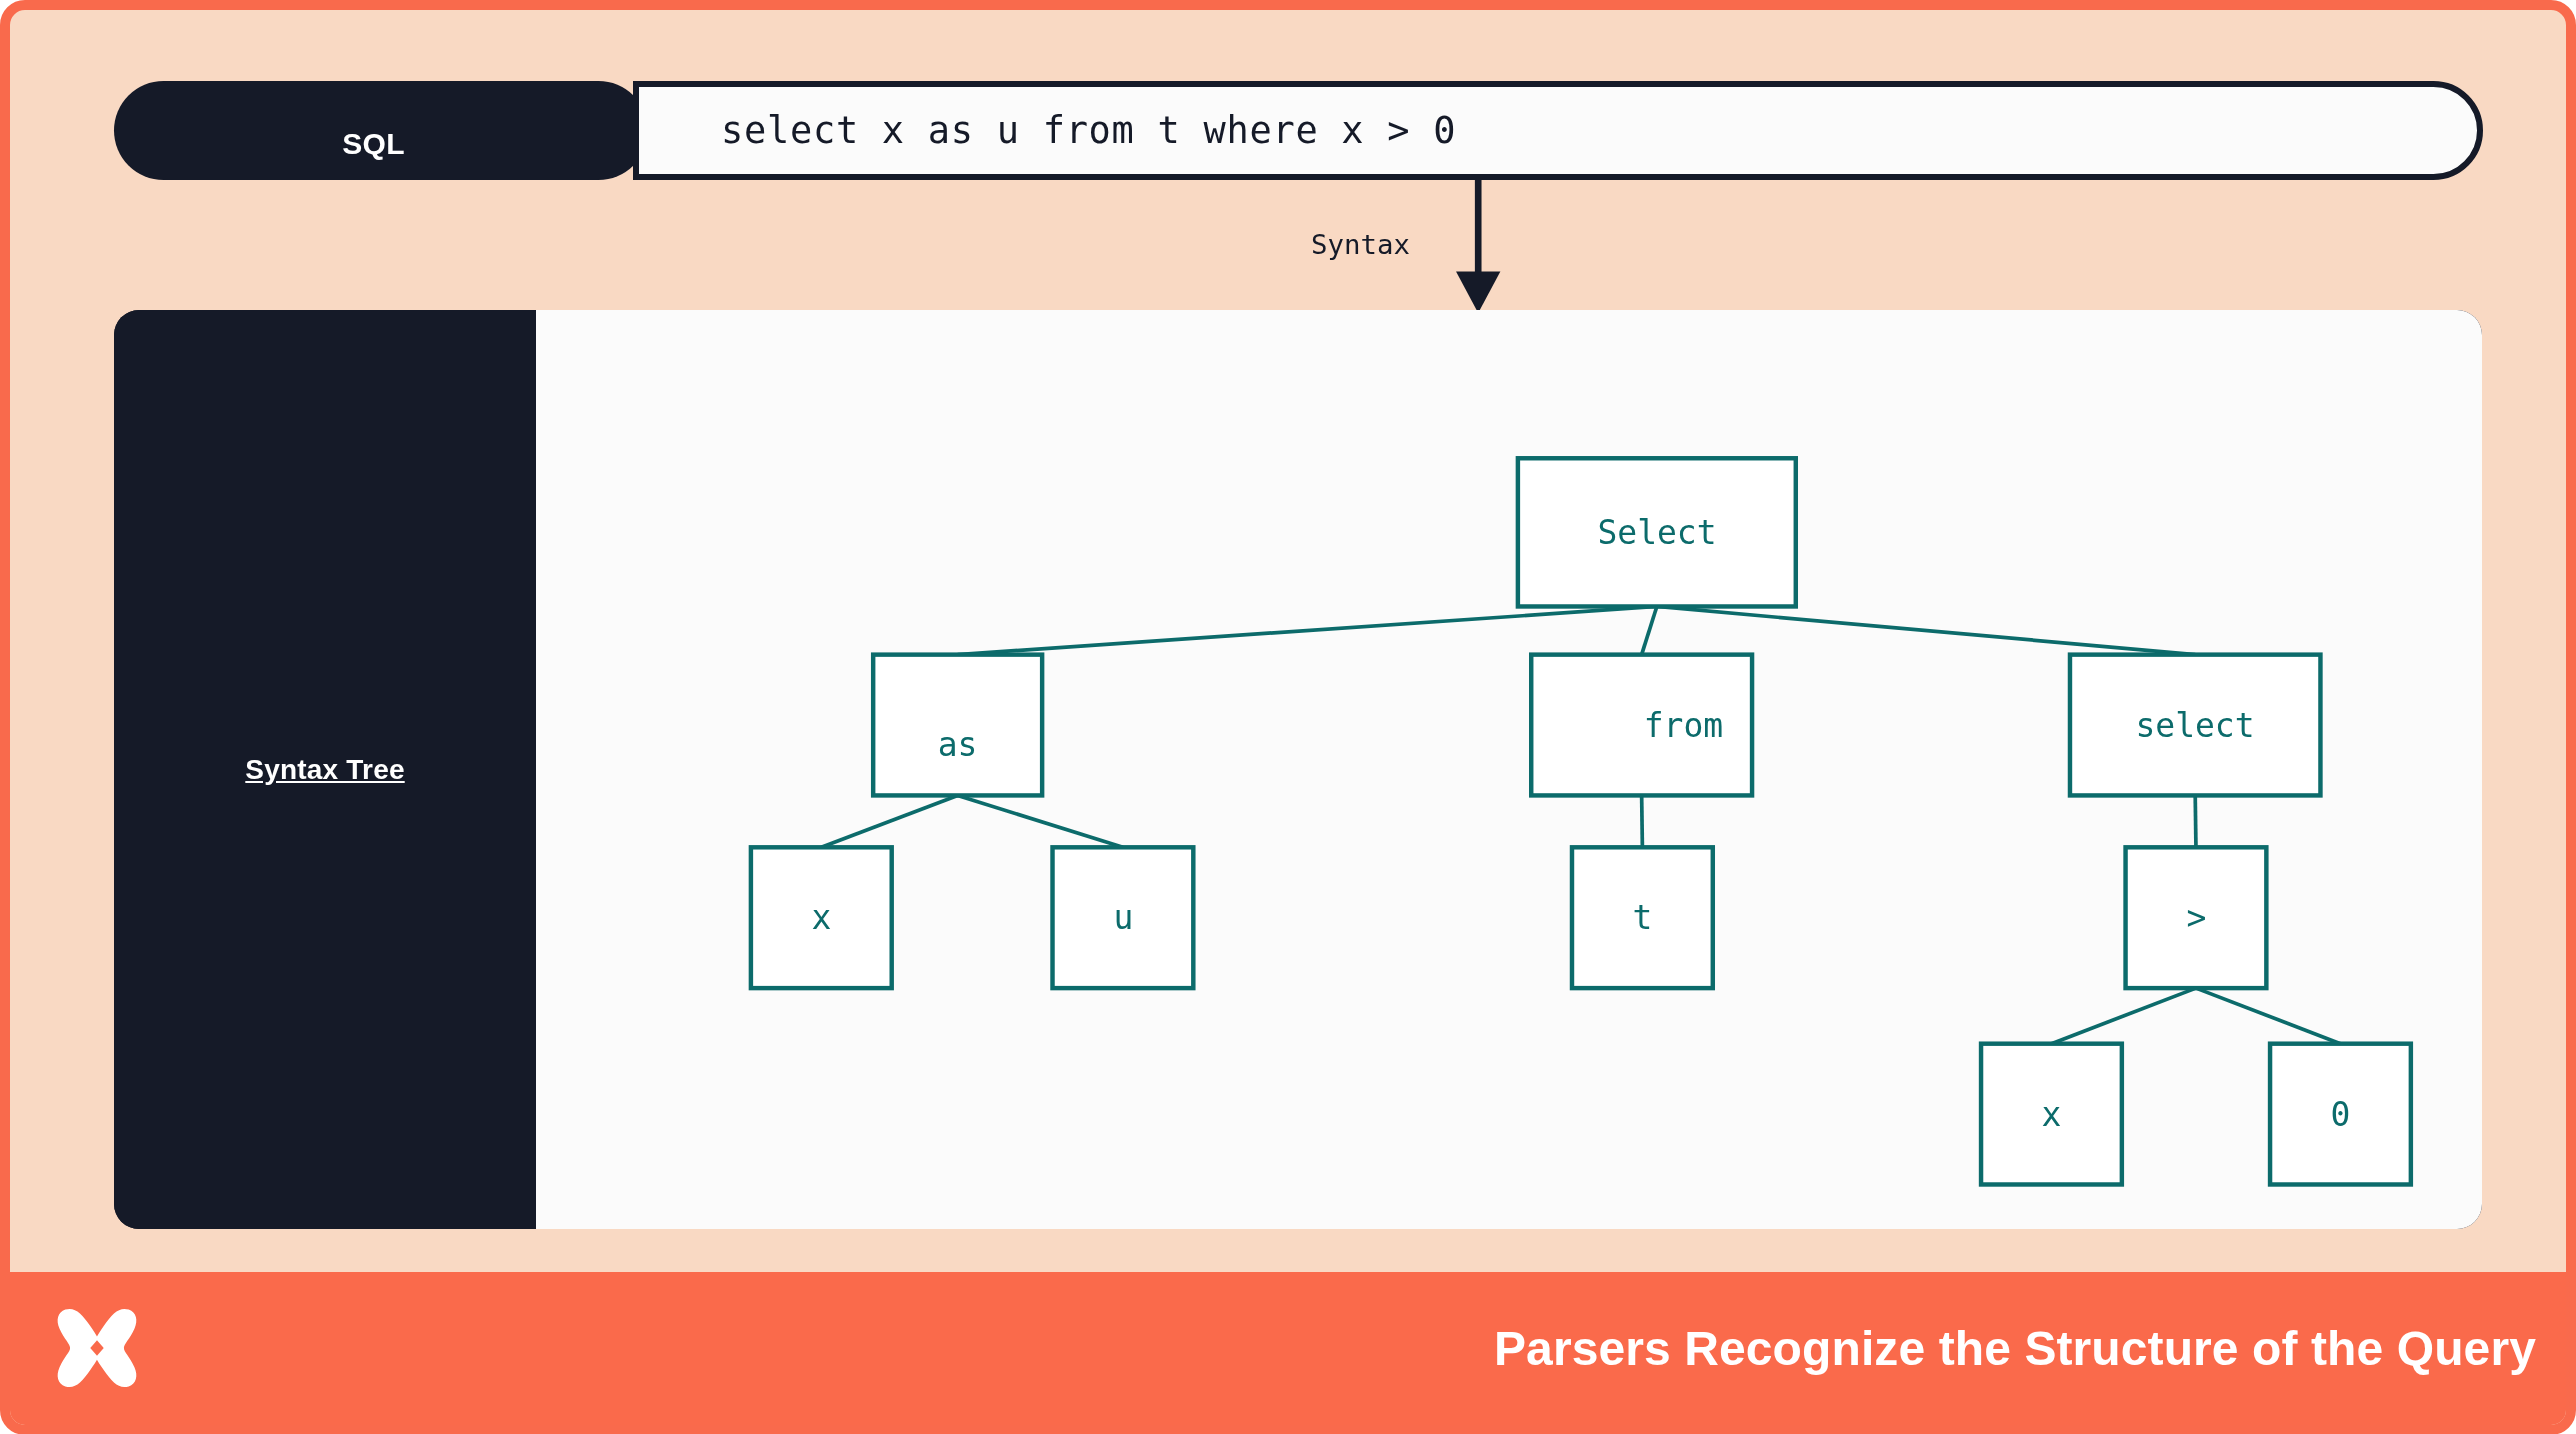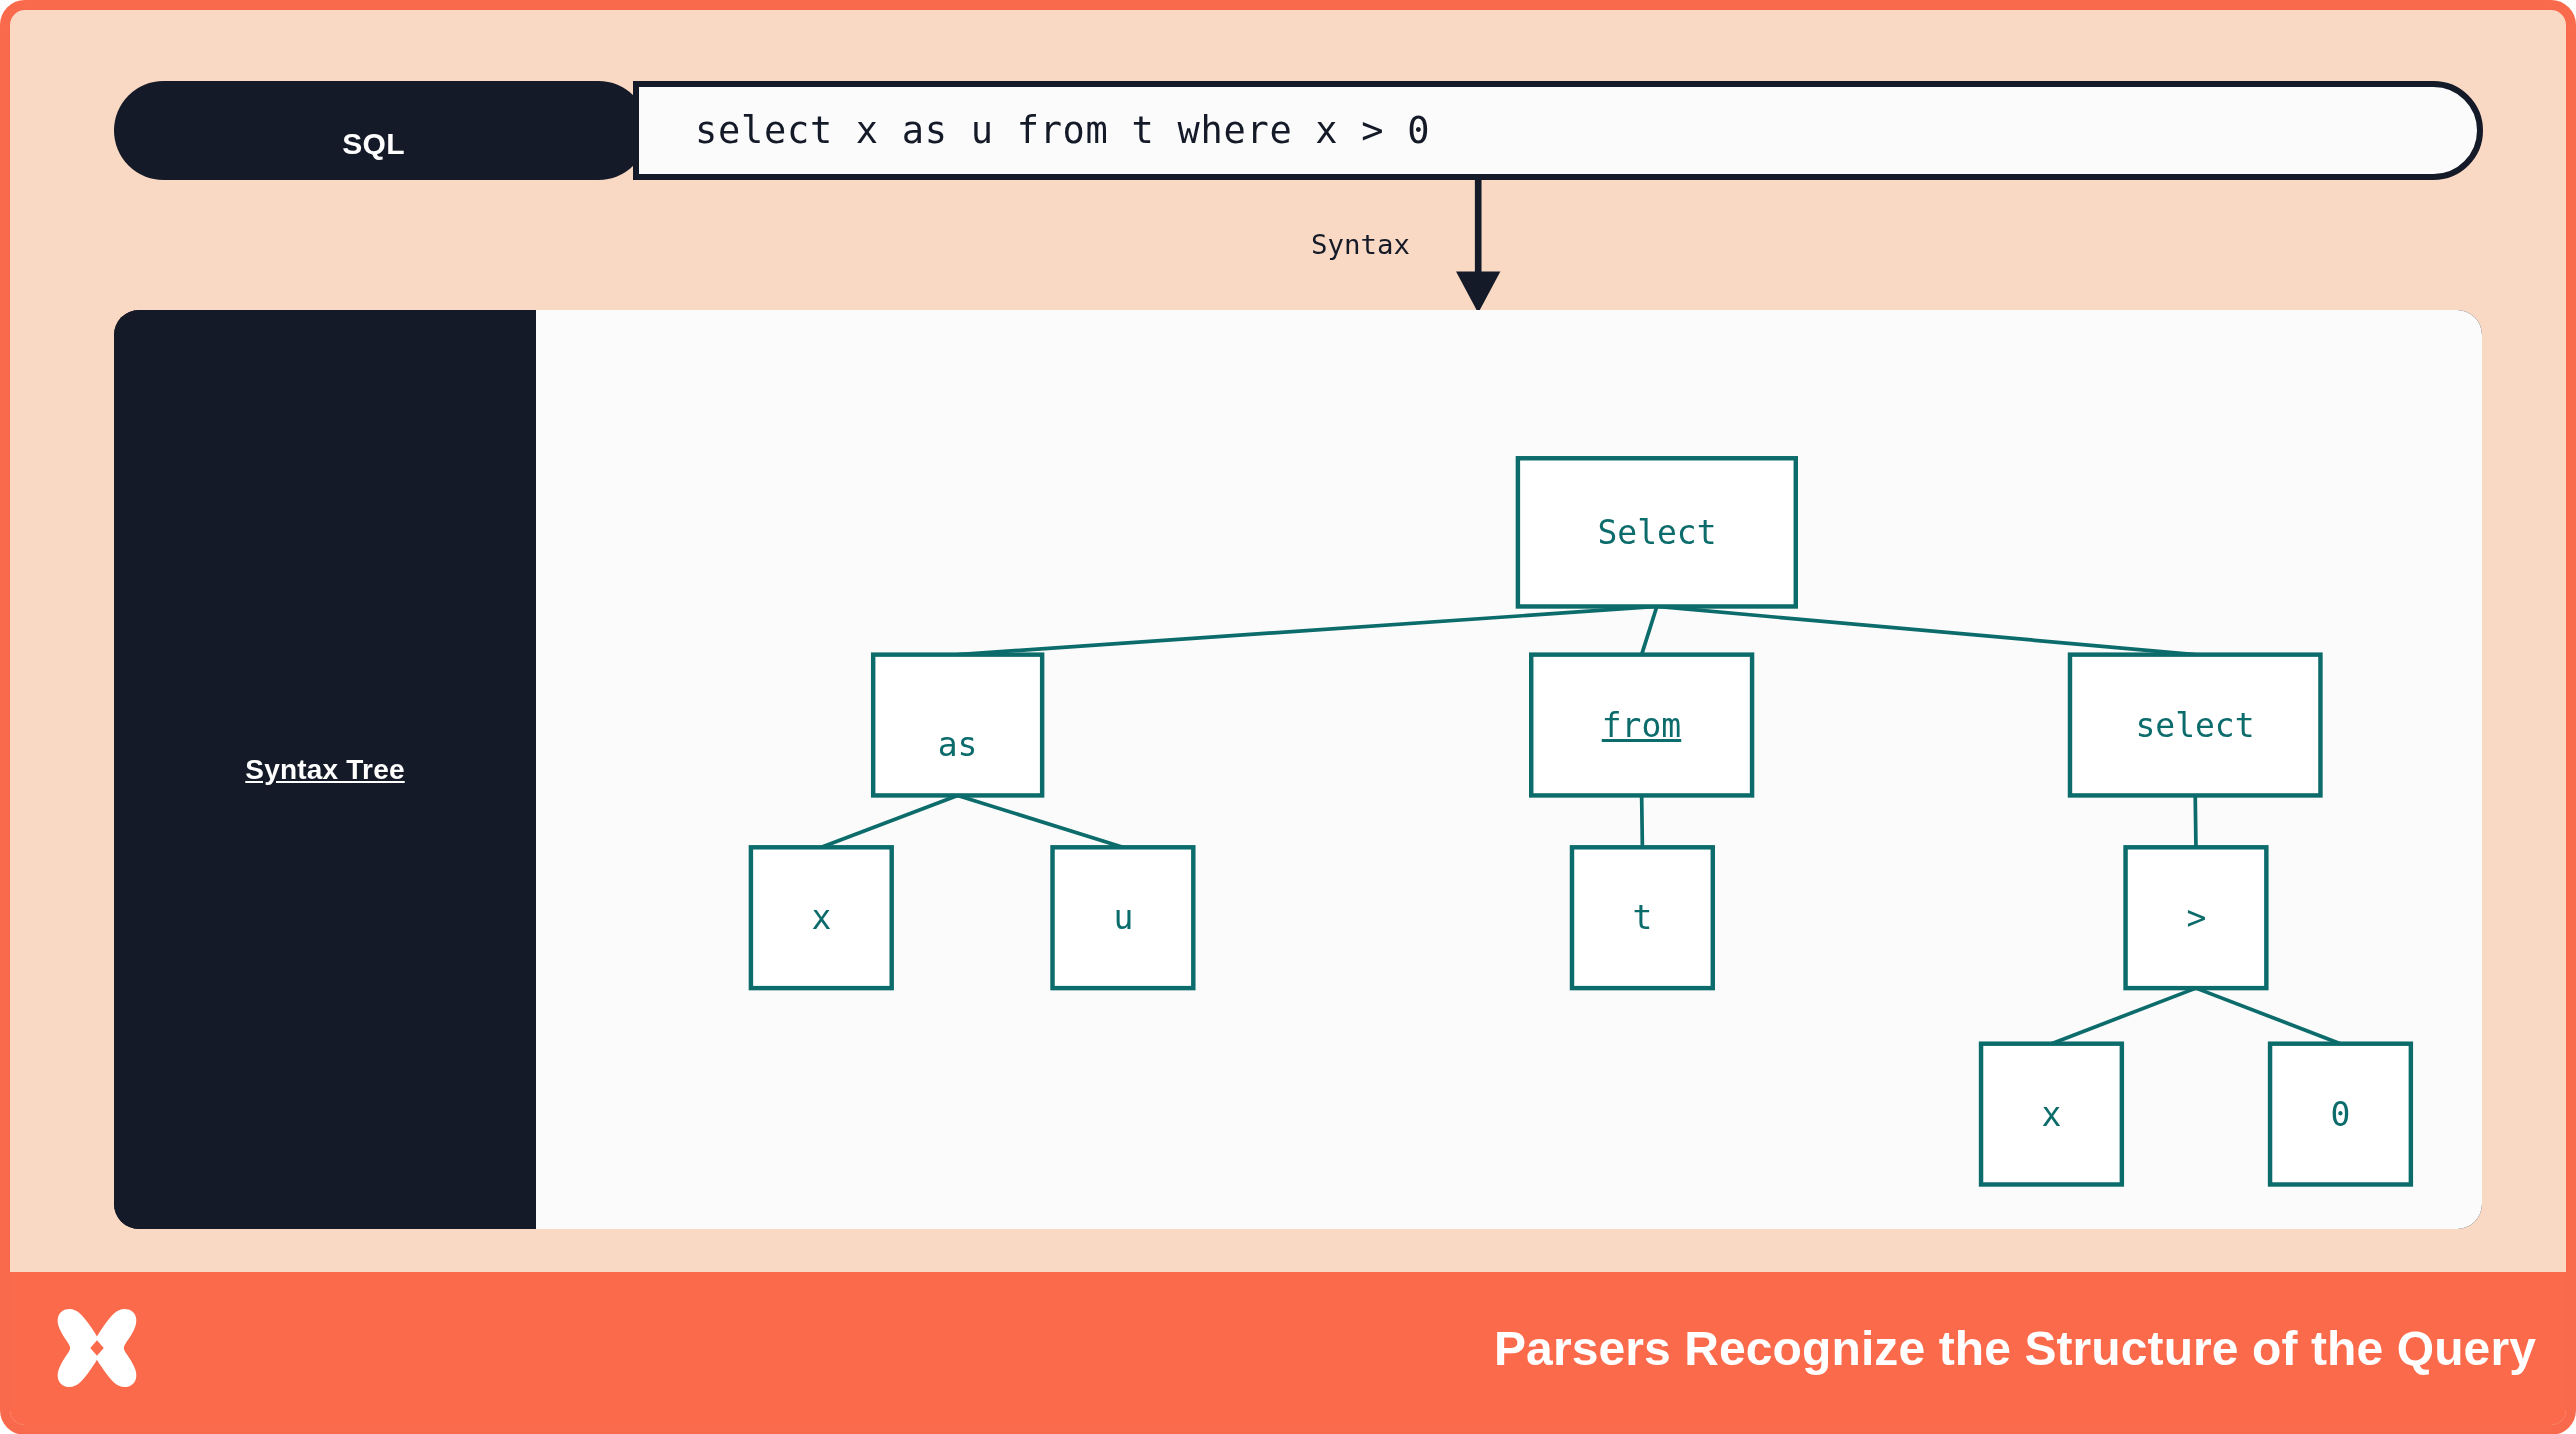--- a/index.html
+++ b/index.html
@@ -64,21 +64,21 @@
     width: 1850px;
     height: 99px;
     background: #fbfbfb;
     border: 6.7px solid #151a28;
     border-radius: 0 50px 50px 0;
     box-sizing: border-box;
     display: flex;
     align-items: center;
   }
   .sql-query-text {
-    margin-left: 56px;
+    margin-left: 82px;
     color: #151a28;
     font-family: "DejaVu Sans Mono", "Liberation Mono", monospace;
     font-size: 37px;
     letter-spacing: 0.7px;
     white-space: pre;
   }
 
   
   .arrow-wrap {
     position: absolute;
@@ -227,21 +227,21 @@
           <rect x="290" y="725" width="190" height="190" fill="#ffffff" stroke="#0c6b6b" stroke-width="6"></rect>
           <rect x="697" y="725" width="190" height="190" fill="#ffffff" stroke="#0c6b6b" stroke-width="6"></rect>
           <rect x="1398" y="725" width="190" height="190" fill="#ffffff" stroke="#0c6b6b" stroke-width="6"></rect>
           <rect x="2145" y="725" width="190" height="190" fill="#ffffff" stroke="#0c6b6b" stroke-width="6"></rect>
           <rect x="1950" y="990" width="190" height="190" fill="#ffffff" stroke="#0c6b6b" stroke-width="6"></rect>
           <rect x="2340" y="990" width="190" height="190" fill="#ffffff" stroke="#0c6b6b" stroke-width="6"></rect>
         </svg>
       <div id="tree-labels">
           <div class="tree-node-label" style="left: 982px; top: 148px; width: 278px; height: 148px;">Select</div>
           <div class="tree-node-label" style="left: 337px; top: 364px; width: 169px; height: 141px;">as</div>
-          <div class="tree-node-label" style="left: 995px; top: 345px; width: 221px; height: 141px; text-decoration: underline;">from</div>
+          <div class="tree-node-label" style="left: 1037px; top: 345px; width: 221px; height: 141px;">from</div>
           <div class="tree-node-label" style="left: 1534px; top: 345px; width: 250px; height: 141px;">select</div>
           <div class="tree-node-label" style="left: 215px; top: 537px; width: 141px; height: 141px;">x</div>
           <div class="tree-node-label" style="left: 517px; top: 537px; width: 141px; height: 141px;">u</div>
           <div class="tree-node-label" style="left: 1036px; top: 537px; width: 141px; height: 141px;">t</div>
           <div class="tree-node-label" style="left: 1590px; top: 537px; width: 141px; height: 141px;">&gt;</div>
           <div class="tree-node-label" style="left: 1445px; top: 734px; width: 141px; height: 141px;">x</div>
           <div class="tree-node-label" style="left: 1734px; top: 734px; width: 141px; height: 141px;">0</div>
         </div>
     </div>
   </div>

